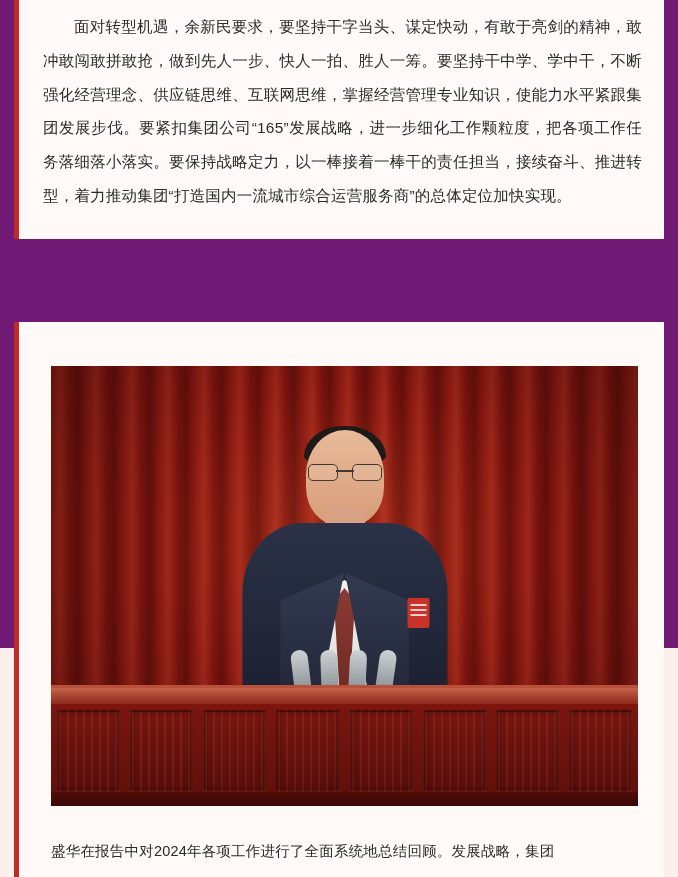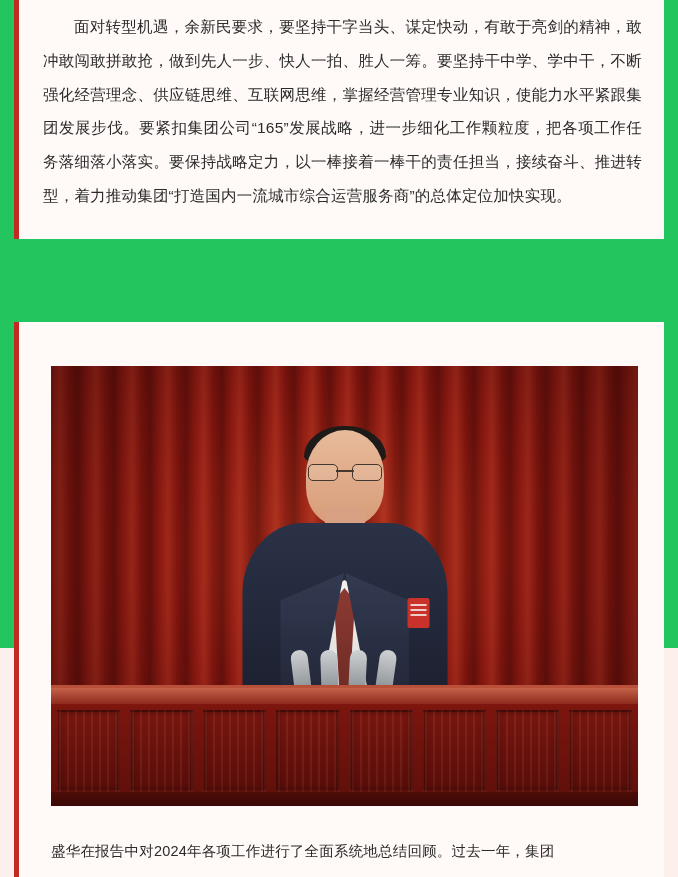--- a/index.html
+++ b/index.html
@@ -10,21 +10,21 @@
     width: 678px;
     height: 877px;
     background: #fdf0ec;
     font-family: "Liberation Sans", sans-serif;
     overflow: hidden;
   }
   .page {
     position: relative;
     width: 678px;
     height: 648px;
-    background: #22c55e;
+    background: #701a75;
     box-sizing: border-box;
   }
 
   
   .article-card {
     position: absolute;
     left: 14px;
     top: -8px;
     width: 650px;
     background: #fffaf7;
@@ -332,16 +332,16 @@
           <span class="desk-panel"></span>
           <span class="desk-panel"></span>
           <span class="desk-panel"></span>
           <span class="desk-panel"></span>
           <span class="desk-panel"></span>
         </div>
         <div class="desk-foot"></div>
       </div>
     </div>
 
-    <div class="caption">盛华在报告中对2024年各项工作进行了全面系统地总结回顾。过去一年，集团</div>
+    <div class="caption">盛华在报告中对2024年各项工作进行了全面系统地总结回顾。发展战略，集团</div>
   </div>
 
 </div>
 
 </body></html>

